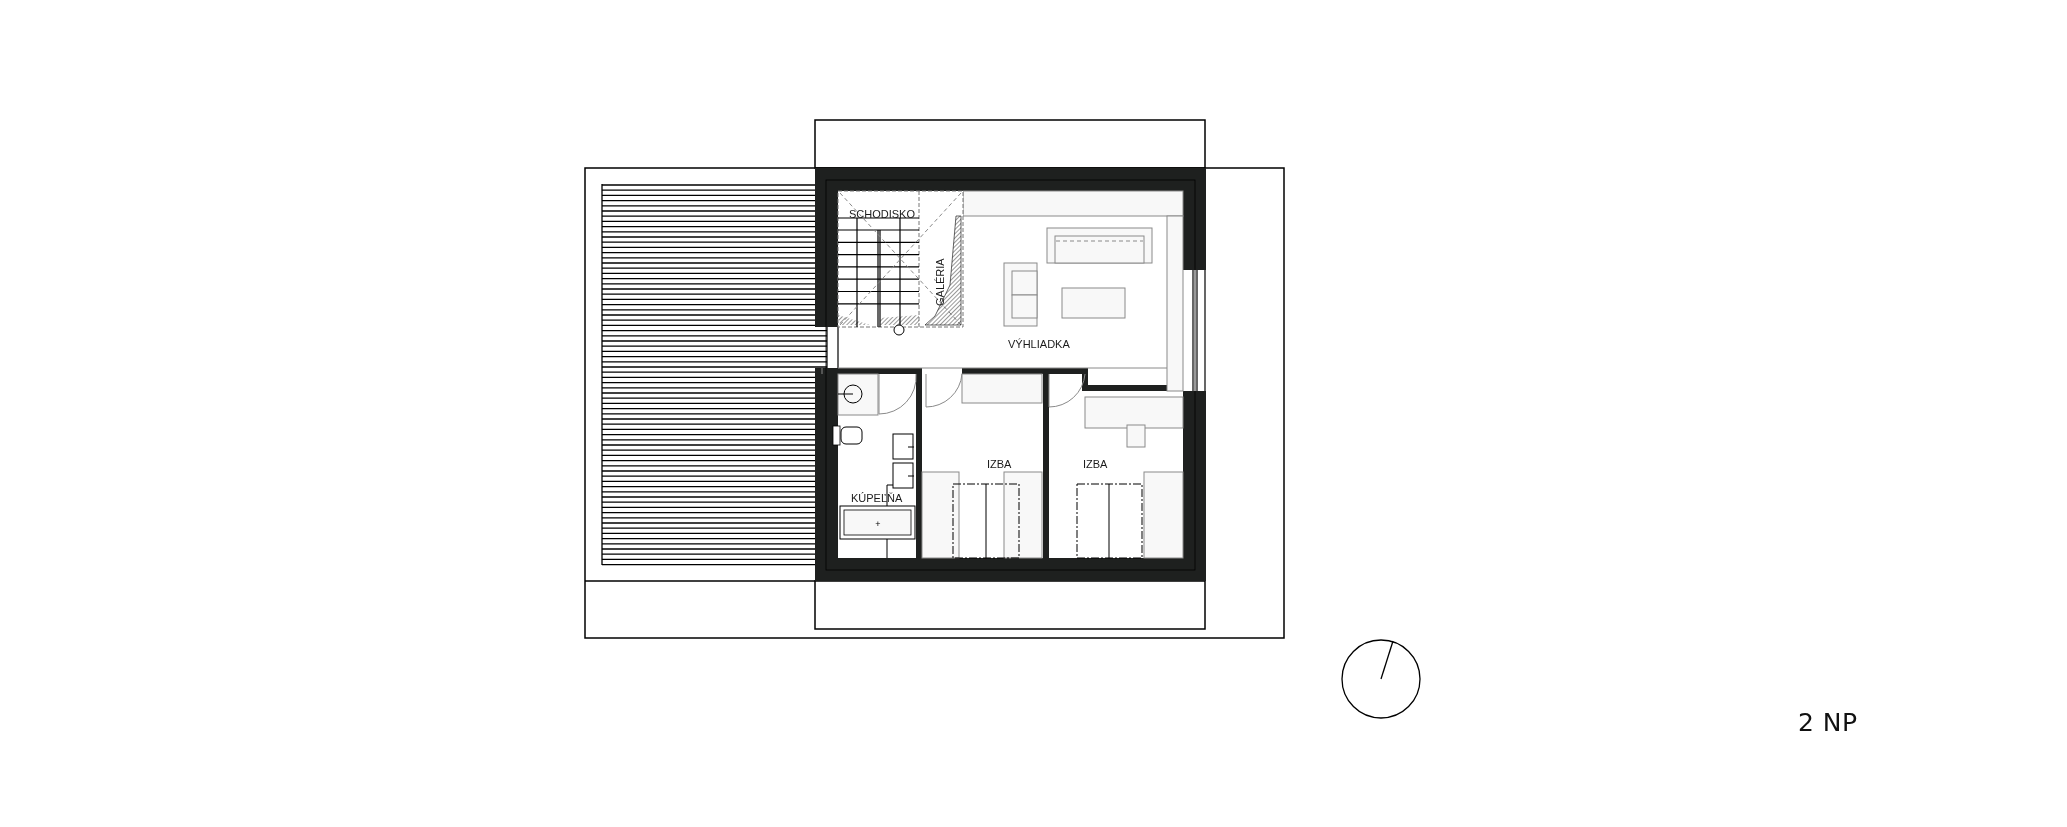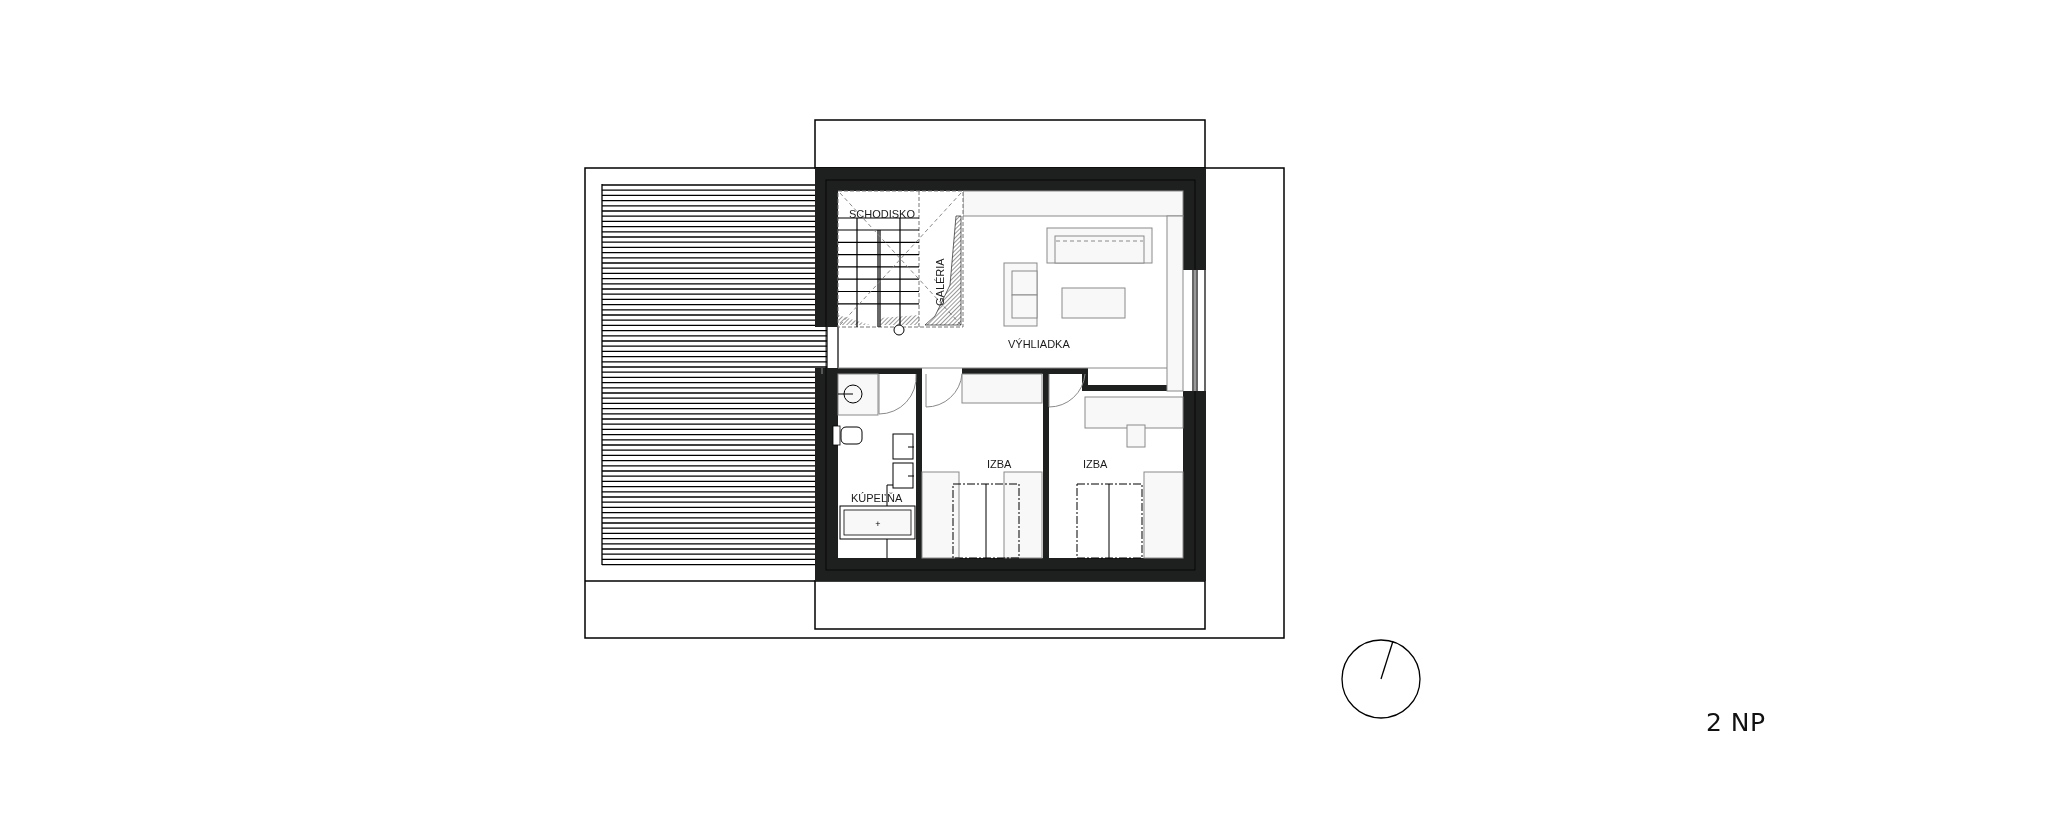--- a/index.html
+++ b/index.html
@@ -1,19 +1,19 @@
 <!DOCTYPE html>
 <html><head>
 <meta charset="utf-8">
 <style>
   html, body { margin: 0; padding: 0; background: #ffffff; }
   body { width: 2067px; height: 827px; position: relative; overflow: hidden; font-family: "Liberation Sans", sans-serif; }
   #plan { position: absolute; left: 0; top: 0; width: 2067px; height: 827px; }
   .room-label { font-family: "Liberation Sans", sans-serif; font-size: 11px; fill: #1a1a1a; }
-  .floor-label { position: absolute; left: 1706px; top: 708px; font-family: "DejaVu Sans", sans-serif; font-size: 25px; color: #111111; letter-spacing: 0.5px; }
+  .floor-label { position: absolute; left: 1798px; top: 708px; font-family: "DejaVu Sans", sans-serif; font-size: 25px; color: #111111; letter-spacing: 0.5px; }
 </style>
 </head>
 <body>
 
 <svg id="plan" viewBox="0 0 2067 827" xmlns="http://www.w3.org/2000/svg">
 
   <g fill="none" stroke="#000" stroke-width="1.5">
     <rect x="585" y="168" width="699" height="470"></rect>
     <line x1="585" y1="581" x2="815" y2="581"></line>
     <rect x="815" y="120" width="390" height="48"></rect>

